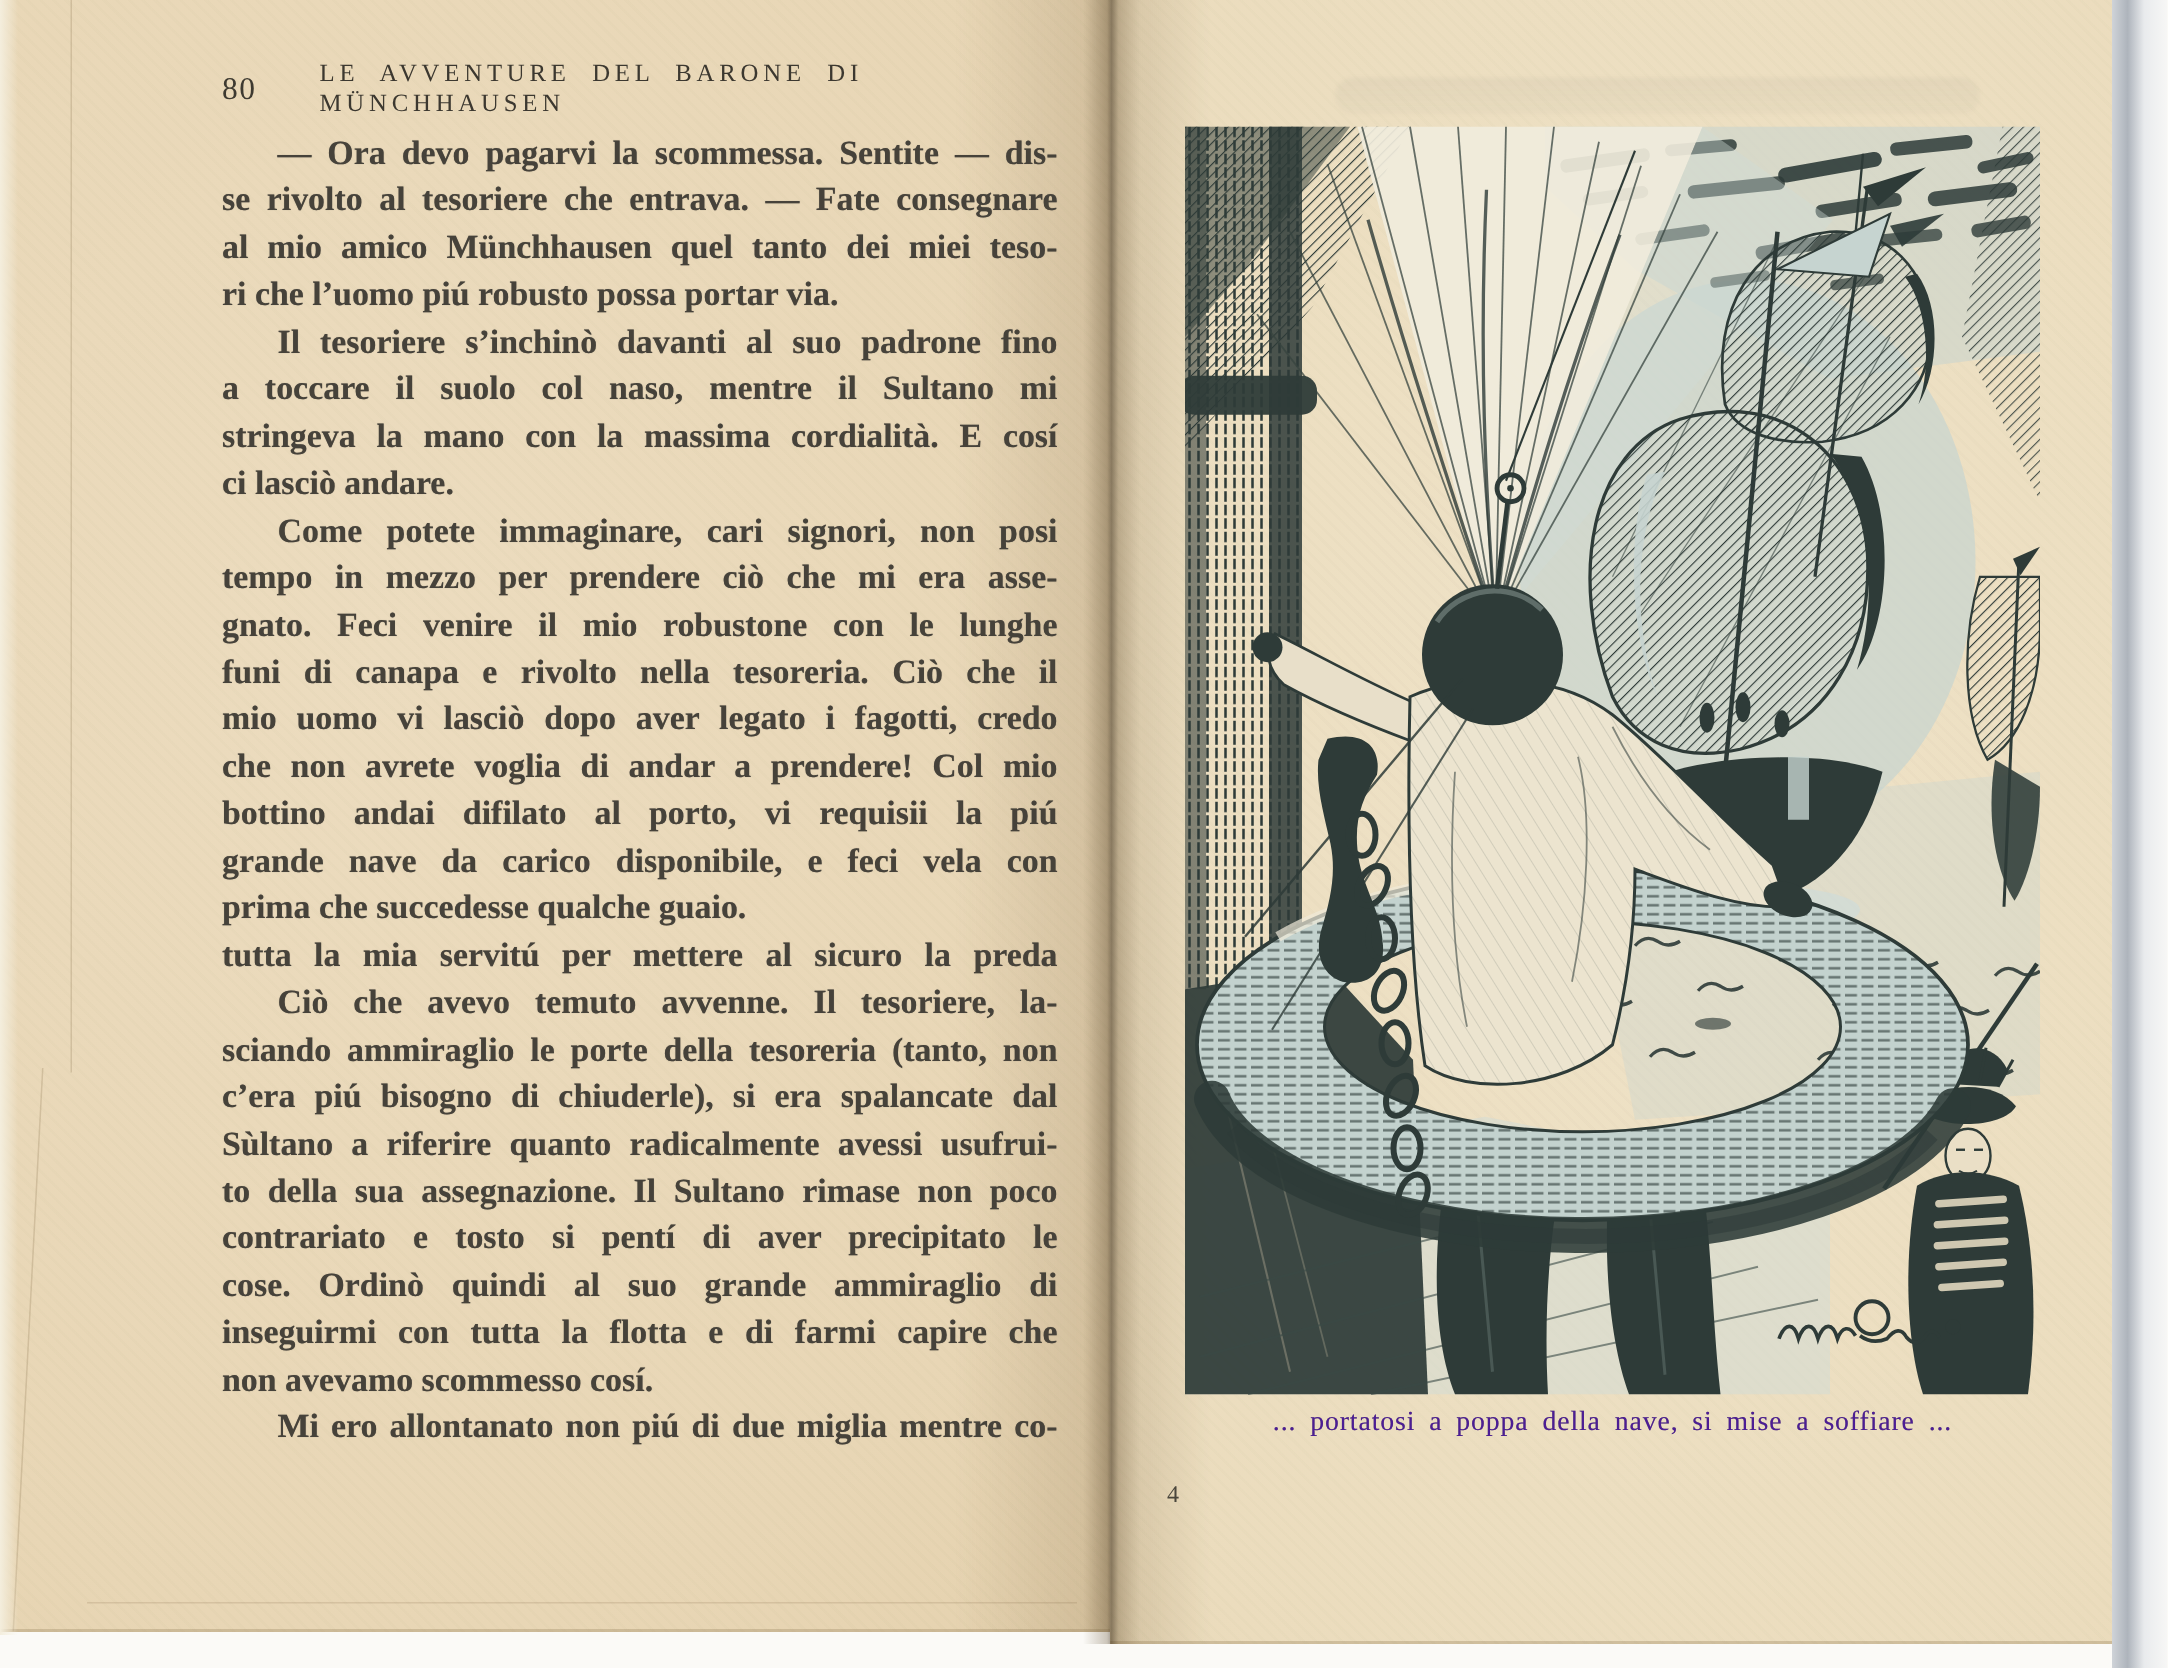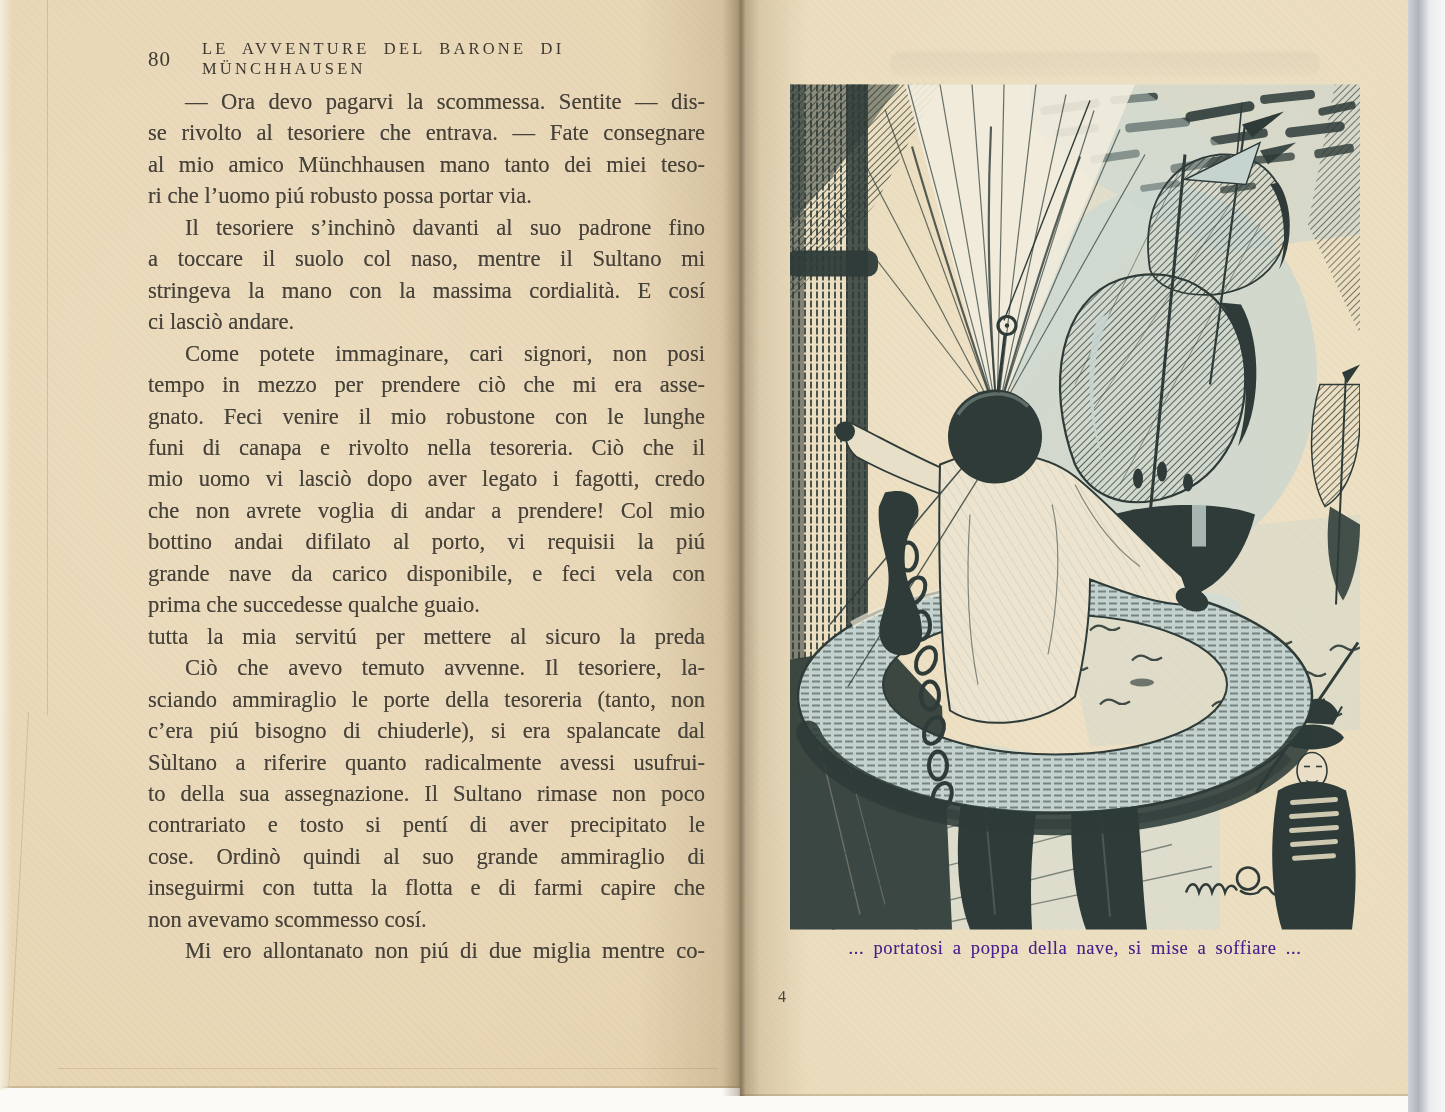--- a/index.html
+++ b/index.html
@@ -47,26 +47,27 @@
     filter:blur(1.5px);
   }
 
   
   #header-row{
     position:absolute;left:148px;top:44px;width:556px;height:30px;
     display:flex;align-items:center;color:#3e3a31;
   }
   #page-number{font-size:21px;letter-spacing:1px;}
   #running-title{
-    margin-left:31px;font-size:16.5px;letter-spacing:3.2px;word-spacing:7px;color:#3c3830;
+    margin-left:42px;font-size:16.5px;letter-spacing:3.2px;word-spacing:7px;color:#3c3830;
   }
   #text-block{
     position:absolute;left:148px;top:86px;width:557px;color:#46423a;
     font-size:22.6px;line-height:31.45px;
     text-shadow:0 0 .5px rgba(70,66,58,.55);
+    font-weight:bold;
   }
   .tl{text-align:justify;text-align-last:justify;white-space:normal;}
   .tl.end{text-align-last:left;}
   .tl.ind{text-indent:37px;}
 
   
   #illustration-box{position:absolute;left:790px;top:84px;width:570px;height:846px;}
   #caption{
     position:absolute;left:790px;top:938px;width:570px;text-align:center;
     font-size:18.5px;letter-spacing:.6px;word-spacing:4px;color:#4c1d95;
@@ -82,21 +83,21 @@
 <div id="stage">
 
   <div id="left-page" class="page">
     <div id="header-row">
       <span id="page-number">80</span>
       <span id="running-title">LE AVVENTURE DEL BARONE DI MÜNCHHAUSEN</span>
     </div>
     <div id="text-block">
         <div class="tl ind">— Ora devo pagarvi la scommessa. Sentite — dis-</div>
         <div class="tl">se rivolto al tesoriere che entrava. — Fate consegnare</div>
-        <div class="tl">al mio amico Münchhausen mano tanto dei miei teso-</div>
+        <div class="tl">al mio amico Münchhausen quel tanto dei miei teso-</div>
         <div class="tl end">ri che l’uomo piú robusto possa portar via.</div>
         <div class="tl ind">Il tesoriere s’inchinò davanti al suo padrone fino</div>
         <div class="tl">a toccare il suolo col naso, mentre il Sultano mi</div>
         <div class="tl">stringeva la mano con la massima cordialità. E cosí</div>
         <div class="tl end">ci lasciò andare.</div>
         <div class="tl ind">Come potete immaginare, cari signori, non posi</div>
         <div class="tl">tempo in mezzo per prendere ciò che mi era asse-</div>
         <div class="tl">gnato. Feci venire il mio robustone con le lunghe</div>
         <div class="tl">funi di canapa e rivolto nella tesoreria. Ciò che il</div>
         <div class="tl">mio uomo vi lasciò dopo aver legato i fagotti, credo</div>

